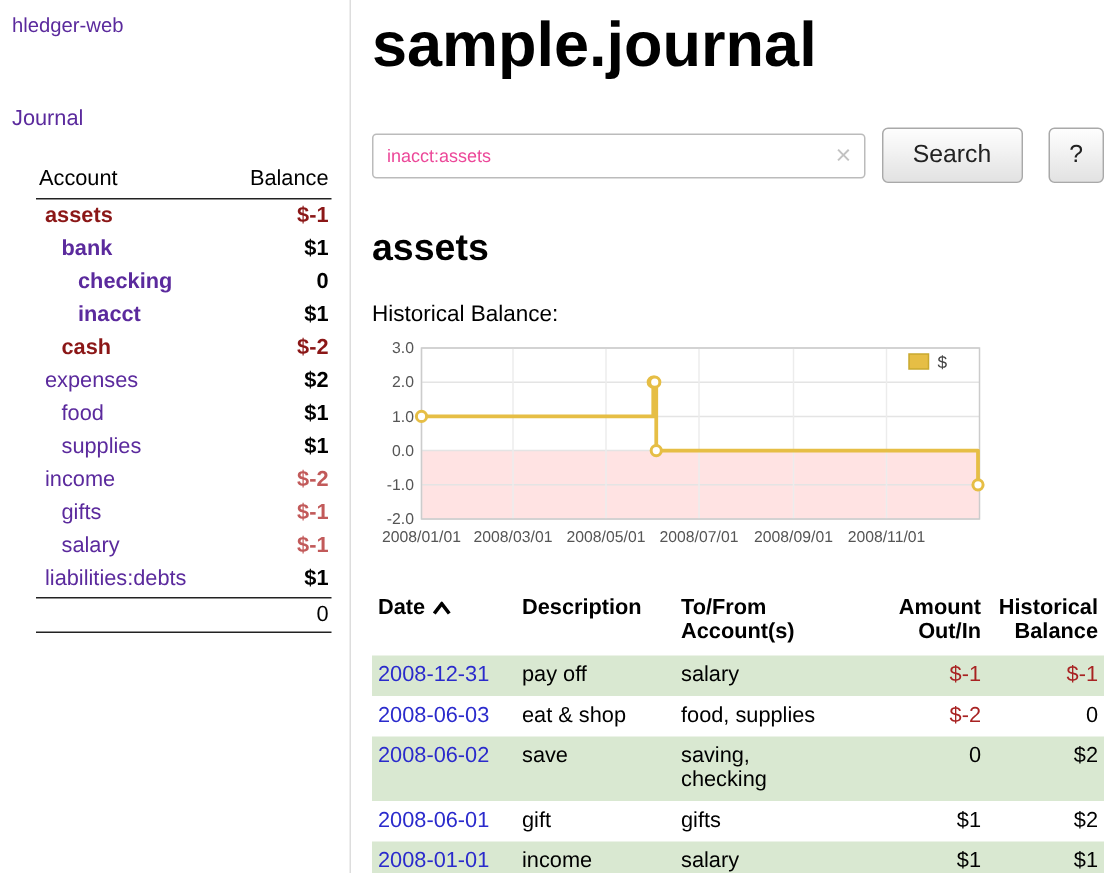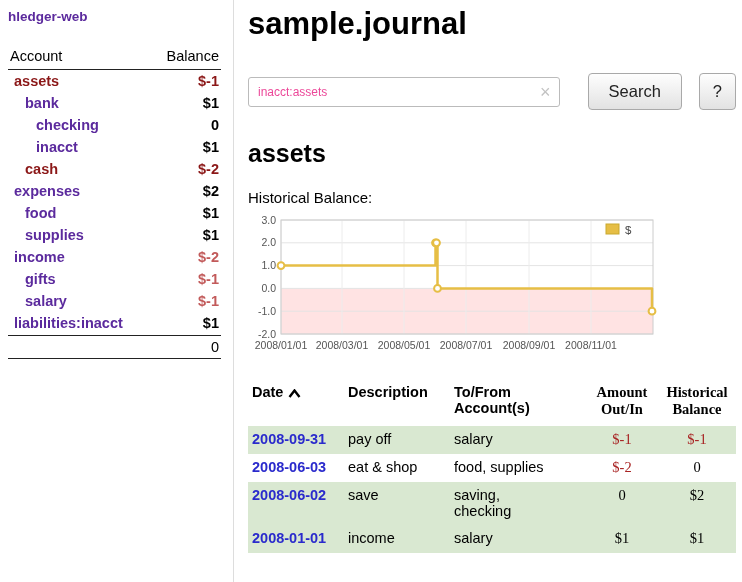--- a/index.html
+++ b/index.html
@@ -11,64 +11,65 @@
     --row-green:#d9e8d1;
     --chart-line:#e6be45;
     --chart-negative-fill:#ffdada;
   }
   *{box-sizing:border-box;}
   body{margin:0;background:#fff;color:#000;font-family:"Liberation Sans",sans-serif;}
   .app{position:relative;width:742px;height:582px;overflow:hidden;background:#fff;}
 
   
   .sidebar{position:absolute;left:0;top:0;width:234px;height:100%;border-right:1px solid #ddd;padding:9px 12px 0 8px;}
-  a{text-decoration:none;cursor:pointer;font-weight:bold;}
+  a{text-decoration:none;cursor:pointer;}
   .brand{display:block;color:var(--link-purple);font-size:13.5px;}
   .nav-journal{display:block;margin-top:47px;color:var(--link-purple);font-size:14.5px;}
-  .acct-table{margin-top:24px;font-size:14.5px;}
+  .acct-table{margin-top:24px;font-size:14.5px;margin-left:16px;}
   .acct-head{display:flex;justify-content:space-between;padding:0 2px 5px 2px;border-bottom:1px solid #222;color:#000;}
   .acct-row{display:flex;justify-content:space-between;align-items:baseline;padding:3px 2px;}
   .acct-row.bold{font-weight:bold;}
   .acct-name{color:var(--link-purple);}
   .acct-name.neg{color:var(--negative-dark);}
   .acct-bal{font-weight:bold;color:#000;}
   .acct-row.bold .acct-bal.negbal{color:var(--negative-dark);}
   .acct-row:not(.bold) .acct-bal.negbal{color:var(--negative-light);}
   .acct-total{display:flex;justify-content:flex-end;border-top:1px solid #222;border-bottom:1px solid #222;padding:3px 2px;margin-top:1px;}
 
   
   .main{position:absolute;left:248px;top:0;width:494px;padding-right:6px;}
-  h1{font-size:31px;margin:6px 0 0;font-weight:bold;}
+  h1{font-size:42px;margin:6px 0 0;font-weight:bold;}
   .searchrow{display:flex;align-items:center;margin-top:31px;}
   .searchbox{position:relative;width:352px;}
   .searchbox input{width:100%;font-size:12px;padding:7px 28px 7px 9px;border:1px solid #bbb;border-radius:3px;color:#ec4899;font-family:inherit;background:#fff;}
   .clear{position:absolute;right:9px;top:50%;transform:translateY(-52%);color:#c2c2c2;font-size:18px;line-height:1;}
-  .btn{margin-left:28px;font-size:16.5px;font-family:inherit;padding:8px 20px;border:1px solid #a9a9a9;border-radius:4px;background:linear-gradient(#fefefe,#e2e2e2);color:#222;cursor:pointer;}
+  .btn{margin-left:11px;font-size:16.5px;font-family:inherit;padding:8px 20px;border:1px solid #a9a9a9;border-radius:4px;background:linear-gradient(#fefefe,#e2e2e2);color:#222;cursor:pointer;}
   .btn.help{margin-left:17px;padding:8px 13px;}
   h2{font-size:25px;margin:29px 0 0;font-weight:bold;}
   .chart-label{font-weight:normal;font-size:15px;margin:21px 0 6px;}
   #chart svg text{font-family:"Liberation Sans",sans-serif;}
 
   .register{width:100%;border-collapse:collapse;margin-top:16px;font-size:14.5px;}
   .register th{text-align:left;vertical-align:top;font-weight:bold;padding:2px 4px 8px 4px;white-space:pre-line;}
-  .register th.r,.register td.r{text-align:center;font-family:Liberation Serif, serif;}
+  .register th.r,.register td.r{text-align:right;}
   .register td{vertical-align:top;padding:5px 4px 6px 4px;}
   tr.hl{background:var(--row-green);}
   td.date a{color:var(--date-blue);}
   .negamt{color:var(--negative-table);}
   .accounts{white-space:pre-line;}
   .sort-svg{margin-left:5px;position:relative;top:1px;}
 </style>
 </head>
 <body>
 
 <div class="app">
 
   <aside class="sidebar">
     <a class="brand">hledger-web</a>
+    <a class="nav-journal">Journal</a>
     <div class="acct-table">
       <div class="acct-head">
         <span>Account</span>
         <span>Balance</span>
       </div>
       <div id="acct-rows">
           <div class="acct-row bold">
             <a class="acct-name neg" style="padding-left: 4px;">assets</a>
             <span class="acct-bal negbal">$-1</span>
           </div>
@@ -106,21 +107,21 @@
           </div>
           <div class="acct-row">
             <a class="acct-name" style="padding-left: 15px;">gifts</a>
             <span class="acct-bal negbal">$-1</span>
           </div>
           <div class="acct-row">
             <a class="acct-name" style="padding-left: 15px;">salary</a>
             <span class="acct-bal negbal">$-1</span>
           </div>
           <div class="acct-row">
-            <a class="acct-name" style="padding-left: 4px;">liabilities:inacct</a>
+            <a class="acct-name" style="padding-left: 4px;">liabilities:debts</a>
             <span class="acct-bal">$1</span>
           </div>
         </div>
       <div class="acct-total">
         <span>0</span>
       </div>
     </div>
   </aside>
 
   <main class="main">
@@ -192,41 +193,48 @@
           <th>To/From
 Account(s)</th>
           <th class="r">Amount
 Out/In</th>
           <th class="r">Historical
 Balance</th>
         </tr>
       </thead>
       <tbody id="reg-body">
           <tr class="hl">
-            <td class="date"><a>2008-09-31</a></td>
+            <td class="date"><a>2008-12-31</a></td>
             <td>pay off</td>
             <td class="accounts">salary</td>
             <td class="r negamt">$-1</td>
             <td class="r negamt">$-1</td>
           </tr>
           <tr class="">
             <td class="date"><a>2008-06-03</a></td>
             <td>eat &amp; shop</td>
             <td class="accounts">food, supplies</td>
             <td class="r negamt">$-2</td>
             <td class="r">0</td>
           </tr>
           <tr class="hl">
             <td class="date"><a>2008-06-02</a></td>
             <td>save</td>
             <td class="accounts">saving,
 checking</td>
             <td class="r">0</td>
             <td class="r">$2</td>
           </tr>
+          <tr class="">
+            <td class="date"><a>2008-06-01</a></td>
+            <td>gift</td>
+            <td class="accounts">gifts</td>
+            <td class="r">$1</td>
+            <td class="r">$2</td>
+          </tr>
           <tr class="hl">
             <td class="date"><a>2008-01-01</a></td>
             <td>income</td>
             <td class="accounts">salary</td>
             <td class="r">$1</td>
             <td class="r">$1</td>
           </tr>
         </tbody>
     </table>
   </main>

